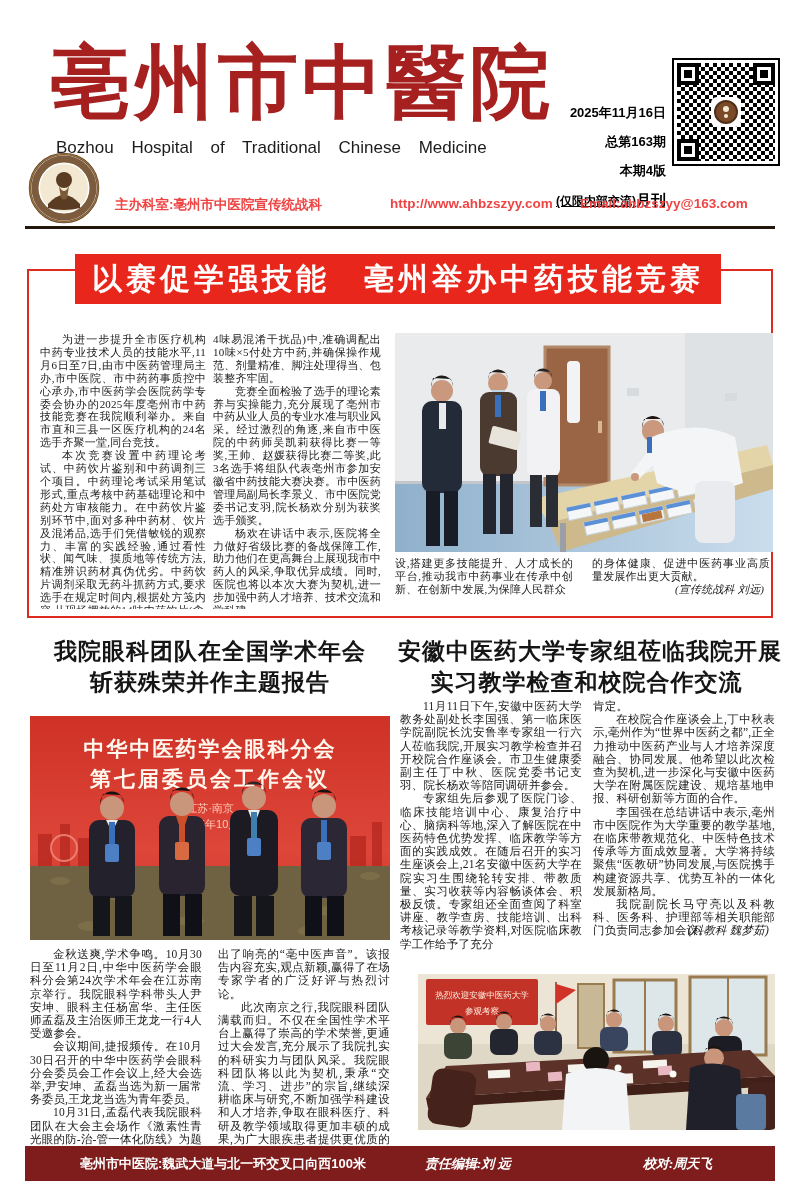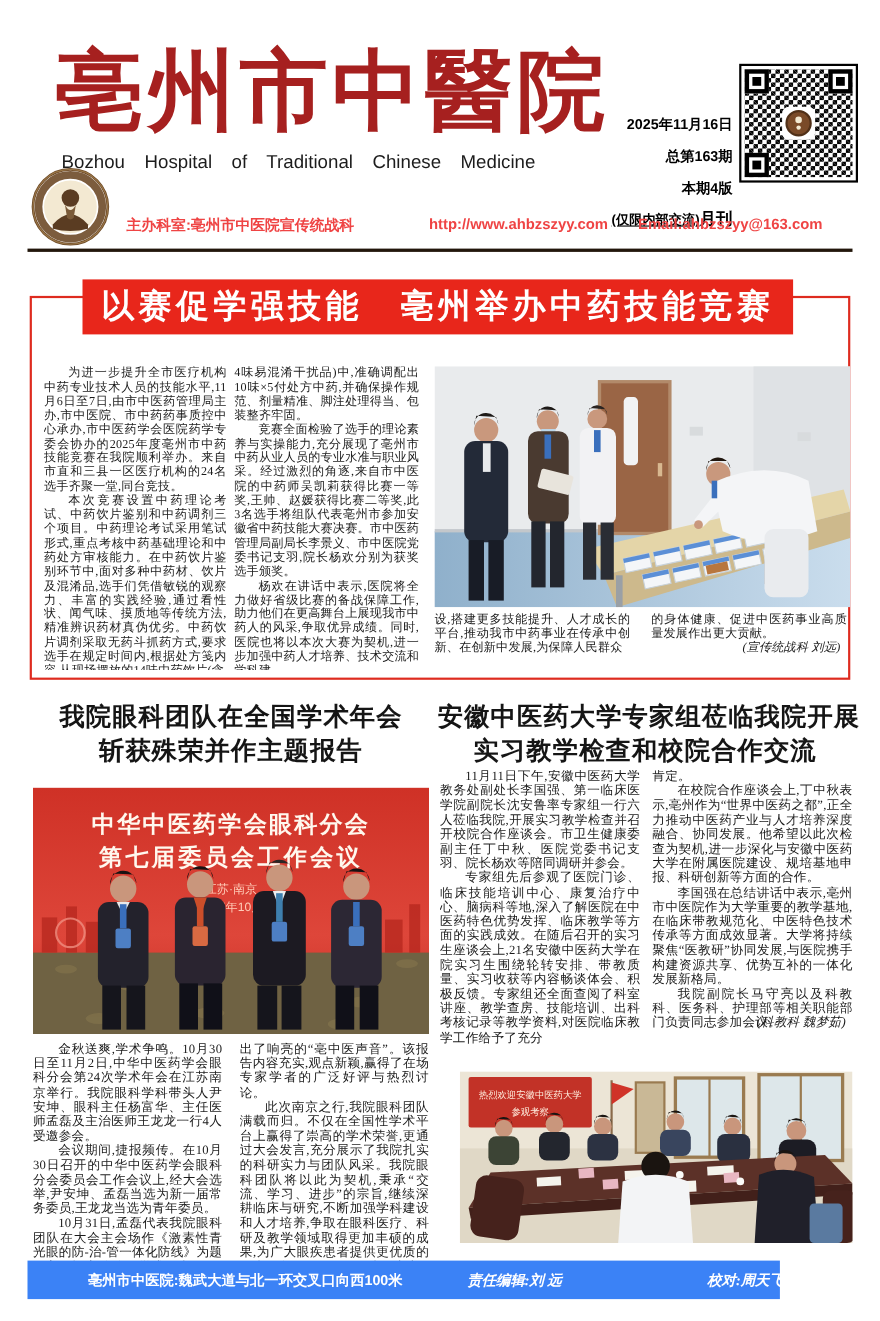--- a/index.html
+++ b/index.html
@@ -47,21 +47,21 @@
   .para{margin:0;text-indent:2em;text-align:justify;}
   .para.cont{text-indent:0;}
   .byline{font-style:italic;text-align:right;padding-right:6px;}
   .byline-pull{margin-top:-13.2px;}
 
   
   .headline{font-weight:bold;color:#151515;font-size:23px;line-height:31px;text-align:center;
      letter-spacing:1px;white-space:nowrap;}
 
   
-  .footer{left:25px;top:1146px;width:684px;height:35px;background:#3b82f6;color:#ffffff;}
+  .footer{left:25px;top:1146px;width:750px;height:35px;background:#7f1d1d;color:#ffffff;}
   .footer span{position:absolute;top:0;line-height:35px;font-size:13px;font-weight:bold;white-space:nowrap;}
   .footer .kai{font-style:italic;font-family:"Liberation Serif",serif;}
   .footer .f-addr{left:55px;font-family:"Liberation Sans",sans-serif;}
   .footer .f-edit{left:400px;}
   .footer .f-proof{left:618px;}
 
   svg text{font-family:"Liberation Sans",sans-serif;}
 </style>
 </head>
 <body>

